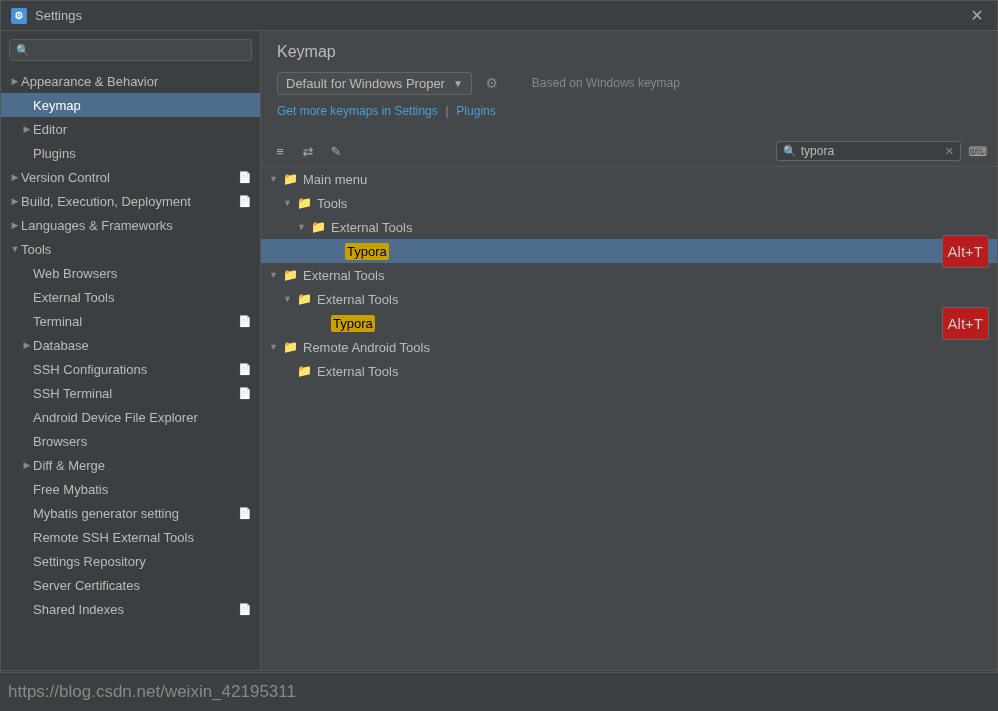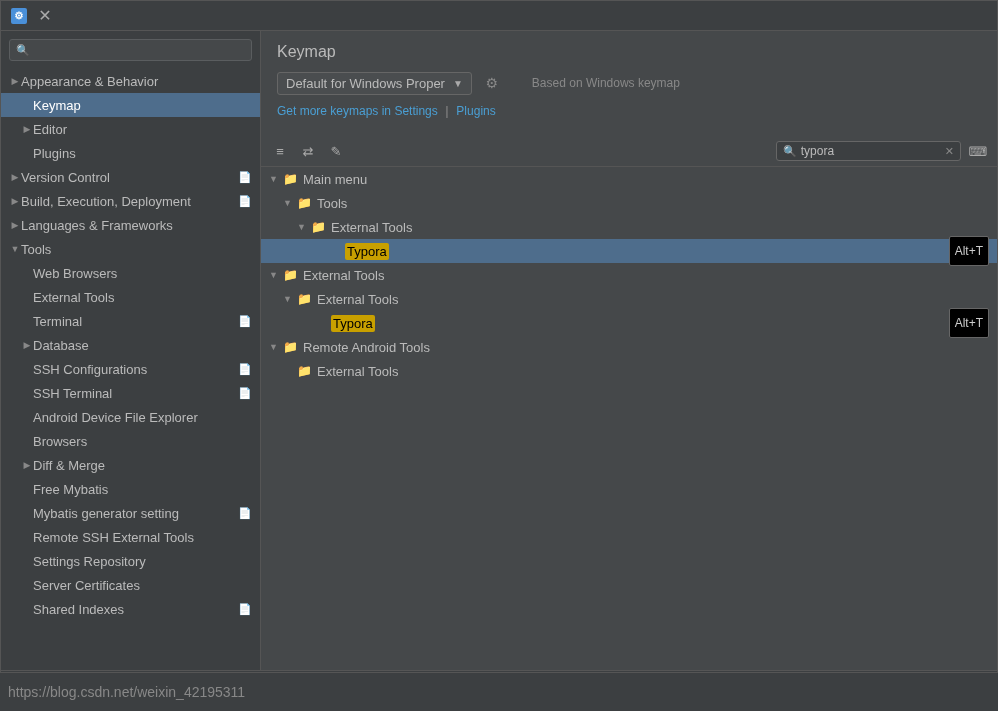--- a/index.html
+++ b/index.html
@@ -313,23 +313,23 @@
       align-items: center;
     }
 
     .ct-label {
       color: #bbbbbb;
       font-size: 13px;
     }
 
     .ct-shortcut {
       margin-left: auto;
-      background: #000000;
+      background: #b91c1c;
       color: #ccc;
-      font-size: 12px;
+      font-size: 15px;
       padding: 7px 5px;
       border-radius: 2px;
       border: 1px solid #666;
     }
 
     .ct-indent-0 { padding-left: 8px; }
     .ct-indent-1 { padding-left: 22px; }
     .ct-indent-2 { padding-left: 36px; }
     .ct-indent-3 { padding-left: 50px; }
 
@@ -389,36 +389,37 @@
     }
 
     .url-bar {
       position: absolute;
       bottom: 0;
       left: 0;
       right: 0;
       background: #3c3f41;
       border-top: 1px solid #555;
       padding: 19px 8px;
-      font-size: 14px;
+      font-size: 17px;
       color: #888;
       height: 20px;
       display: flex;
       align-items: center;
     }
   </style>
 </head>
 <body>
 
 <div class="dialog">
 
   <div class="title-bar">
     <div class="title-bar-icon">
       <span>⚙</span>
     </div>
+    <span class="title-bar-title">Settings</span>
     <div class="title-bar-close">✕</div>
   </div>
 
   <div class="content">
 
     <div class="sidebar">
       <div class="search-box">
         <div class="search-input-wrapper">
           <span class="search-icon-small">🔍</span>
           <input type="text" style="">

